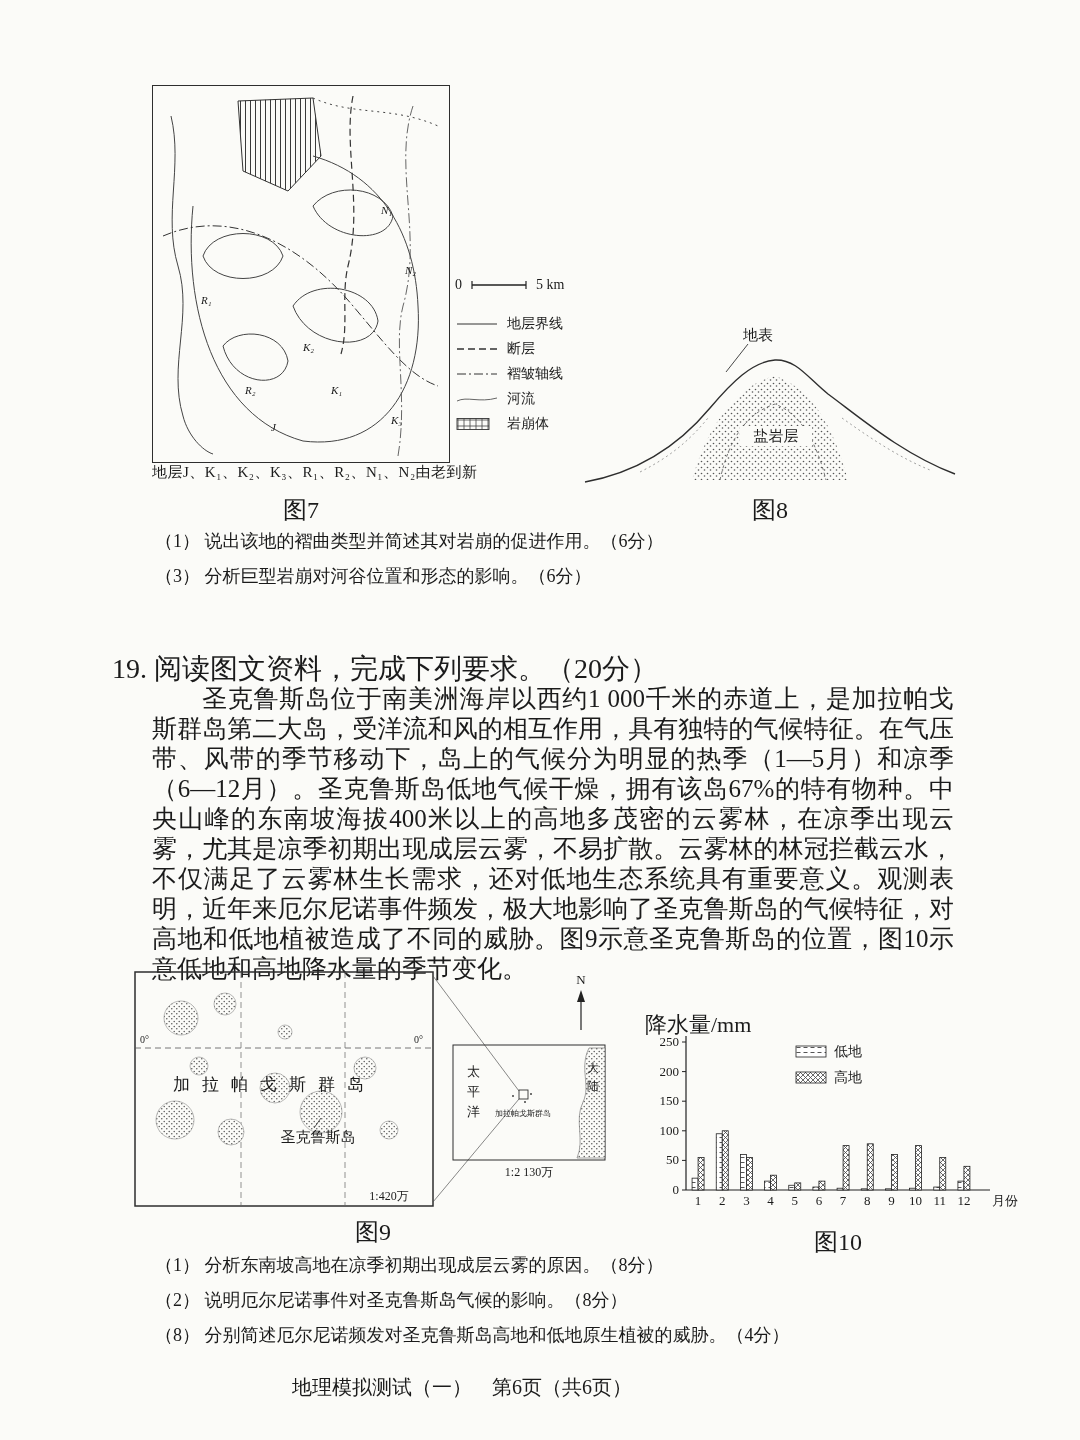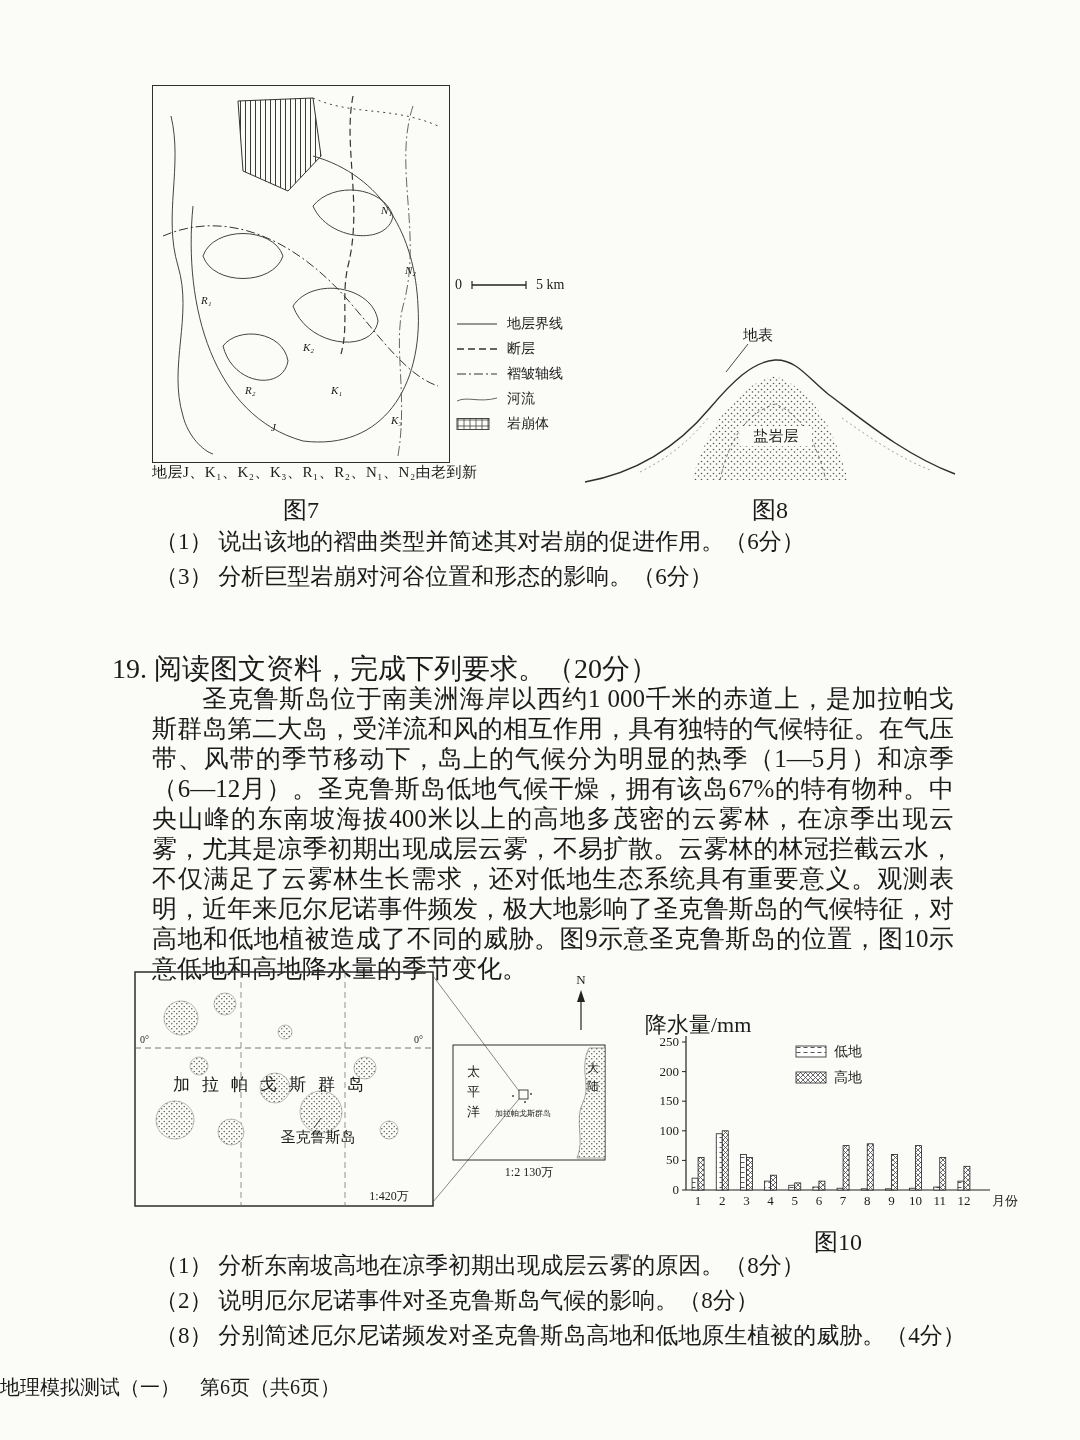--- a/index.html
+++ b/index.html
@@ -1,25 +1,25 @@
 <!DOCTYPE html>
 <html><head>
 <meta charset="utf-8">
 <style>
   *{margin:0;padding:0;box-sizing:border-box}
   html,body{background:#e9e9e9}
   .page{position:relative;width:1080px;height:1440px;margin:0 auto;background:#fbfbf8;
         font-family:"Liberation Serif","DejaVu Serif",serif;color:#1b1b1b;overflow:hidden}
   .abs{position:absolute}
-  .qline{font-size:23px;line-height:35px;white-space:nowrap}
+  .qline{font-size:18px;line-height:35px;white-space:nowrap}
   .heading{font-size:28px;white-space:nowrap}
   .para{font-size:25px;line-height:30px;text-align:justify;text-indent:2em}
   .caption{font-size:24px;text-align:center}
   .note{font-size:15px;letter-spacing:.5px}
-  .footer{font-size:20px;text-align:left;width:924px}
+  .footer{font-size:20px;text-align:center;width:924px}
   .mapbox{border:1.5px solid #2e2e2e;background:#fbfbf8}
   svg text{font-family:"Liberation Serif","DejaVu Serif",serif;fill:#1b1b1b}
   .legend-row{display:flex;align-items:center;gap:8px;height:25px}
   .legend-label{font-size:14px;white-space:nowrap}
   .scale-num{font-size:14px}
   .ylab{font-size:22px;white-space:nowrap}
 </style>
 </head>
 <body>
 
@@ -193,20 +193,21 @@
     <circle cx="380" cy="126" r="1" fill="#444"></circle>
       <circle cx="398" cy="124" r="1" fill="#444"></circle>
       <circle cx="392" cy="132" r="1" fill="#444"></circle>
     <text x="390" y="146" font-size="8" text-anchor="middle">加拉帕戈斯群岛</text>
     <text x="396" y="206" font-size="12" text-anchor="middle">1:2 130万</text>
 
     <line x1="448" y1="60" x2="448" y2="30" stroke="#222" stroke-width="1.2"></line>
     <polygon points="444,32 448,20 452,32" fill="#222"></polygon>
     <text x="448" y="14" font-size="13" text-anchor="middle">N</text>
   </svg>
+  <div class="abs caption" style="left:133px;top:1216px;width:480px">图9</div>
 
   <div class="abs ylab" style="left:645px;top:1010px">降水量/mm</div>
   <svg id="fig10-chart" class="abs" style="left:628px;top:1030px" width="420" height="190">
     <defs>
       <pattern id="pat-low" width="7" height="5" patternUnits="userSpaceOnUse">
         <rect width="7" height="5" fill="#ffffff"></rect>
         <line x1="0.5" y1="2.5" x2="4.5" y2="2.5" stroke="#555" stroke-width="1"></line>
       </pattern>
       <pattern id="pat-high" width="5" height="5" patternUnits="userSpaceOnUse">
         <rect width="5" height="5" fill="#ffffff"></rect>

